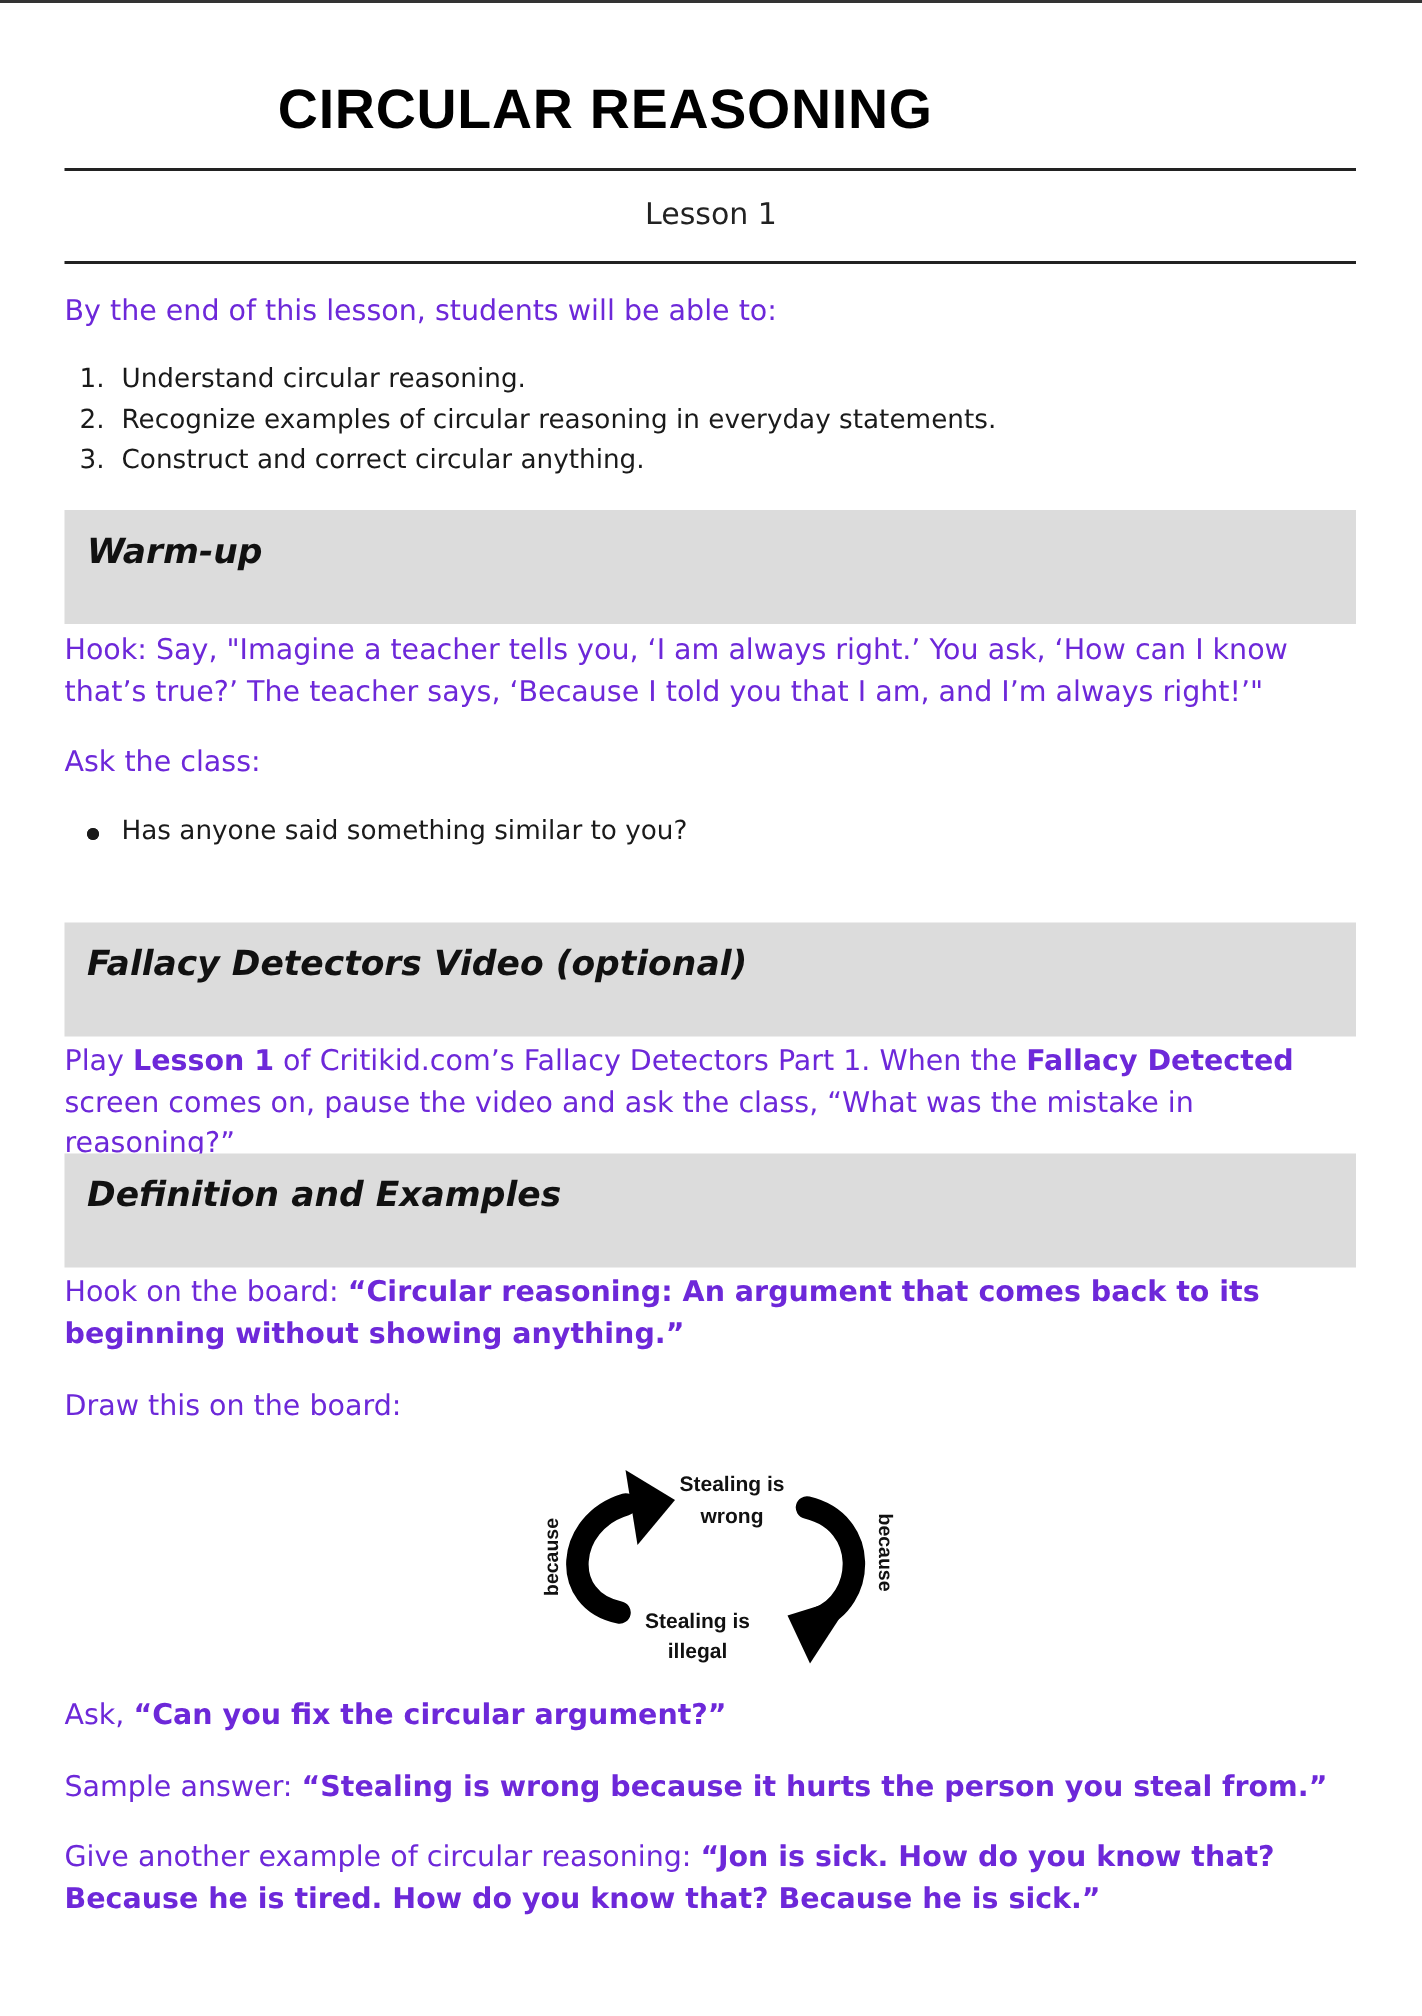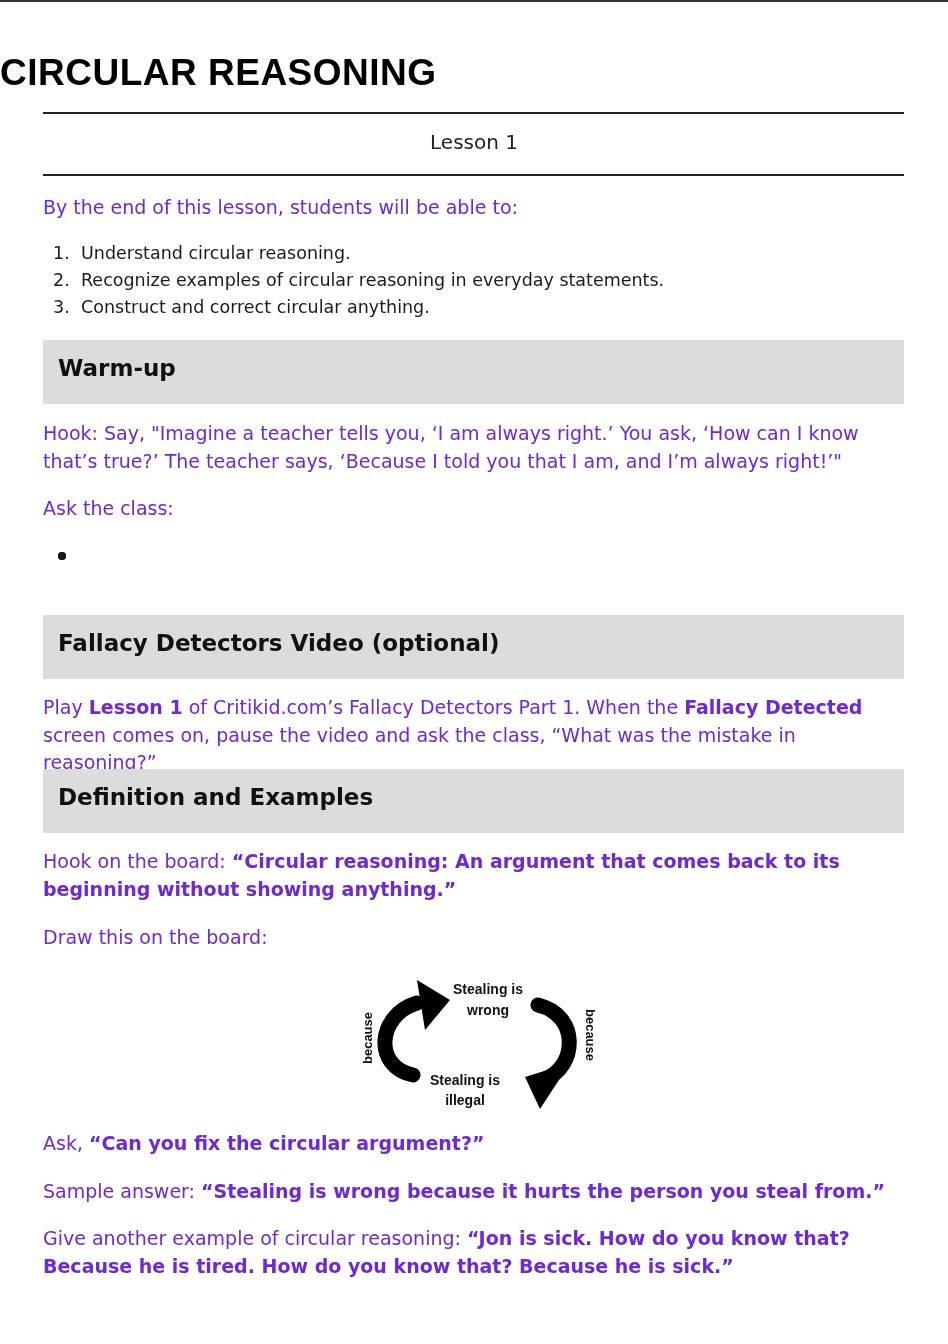--- a/index.html
+++ b/index.html
@@ -1,29 +1,29 @@
 <!DOCTYPE html>
 <html><head>
 <meta charset="utf-8">
 <style>
   * { box-sizing: border-box; margin: 0; padding: 0; }
   html, body { width: 948px; height: 1344px; background: #ffffff; overflow: hidden; }
   body { font-family: "DejaVu Sans", sans-serif; color: #1a1a1a; position: relative; }
   .topbar { position: absolute; left: 0; top: 0; width: 948px; height: 2px; background: #333; }
-  .title { position: absolute; left: 0; top: 52px; width: 807px; 
+  .title { position: absolute; left: 0; top: 52px; width: 807px; text-align: center;
     font-family: "Liberation Sans", sans-serif; font-weight: bold; font-size: 37px; letter-spacing: 0.5px; color: #000; }
   .rule { position: absolute; left: 43px; width: 861px; height: 1.5px; background: #222; }
   .subtitle { position: absolute; left: 0; top: 130px; width: 948px; text-align: center; font-size: 20px; color: #222; }
   .p { position: absolute; left: 43px; width: 862px; font-size: 19px; line-height: 27.5px; color: #6d28d9; }
   .p b { font-weight: bold; }
   .ol, .ul { position: absolute; left: 43px; width: 862px; font-size: 17.5px; line-height: 27px; list-style: none; }
   .li { position: relative; padding-left: 38px; }
   .num { position: absolute; left: 10px; top: 0; }
   .dot { position: absolute; left: 15px; top: 11px; width: 8px; height: 8px; border-radius: 50%; background: #1a1a1a; }
-  .banner { position: absolute; left: 43px; width: 861px; height: 64px; background: #dcdcdc; }
+  .banner { position: absolute; left: 43px; width: 861px; height: 76px; background: #dcdcdc; font-style: italic; }
   .banner h2 { position: absolute; left: 15px; top: 15px; font-size: 23px; font-weight: bold; color: #111; }
   .diagram { position: absolute; left: 355px; top: 975px; width: 255px; height: 140px; }
 </style>
 </head>
 <body>
 
 <div class="topbar"></div>
 
 <h1 class="title">CIRCULAR REASONING</h1>
 <div class="rule" style="top:112px"></div>
@@ -40,21 +40,21 @@
 
 <div class="banner" style="top:340px">
   <h2>Warm-up</h2>
 </div>
 
 <p class="p" style="top:420px">Hook: Say, "Imagine a teacher tells you, ‘I am always right.’ You ask, ‘How can I know that’s true?’ The teacher says, ‘Because I told you that I am, and I’m always right!’"</p>
 <p class="p" style="top:495px">Ask the class:</p>
 
 <ul class="ul" style="top:541px">
   <li class="li"><span class="dot"></span></li>
-  <li class="li"><span class="dot"></span></li>
+  <li class="li"><span class="dot"></span><span>Has anyone said something similar to you?</span></li>
 </ul>
 
 <div class="banner" style="top:615px">
   <h2>Fallacy Detectors Video (optional)</h2>
 </div>
 
 <p class="p" style="top:694px"><span>Play </span><b>Lesson 1</b><span> of Critikid.com’s Fallacy Detectors Part 1. When the </span><b>Fallacy Detected</b><span> screen comes on, pause the video and ask the class, “What was the mistake in reasoning?”</span></p>
 
 <div class="banner" style="top:769px">
   <h2>Definition and Examples</h2>

